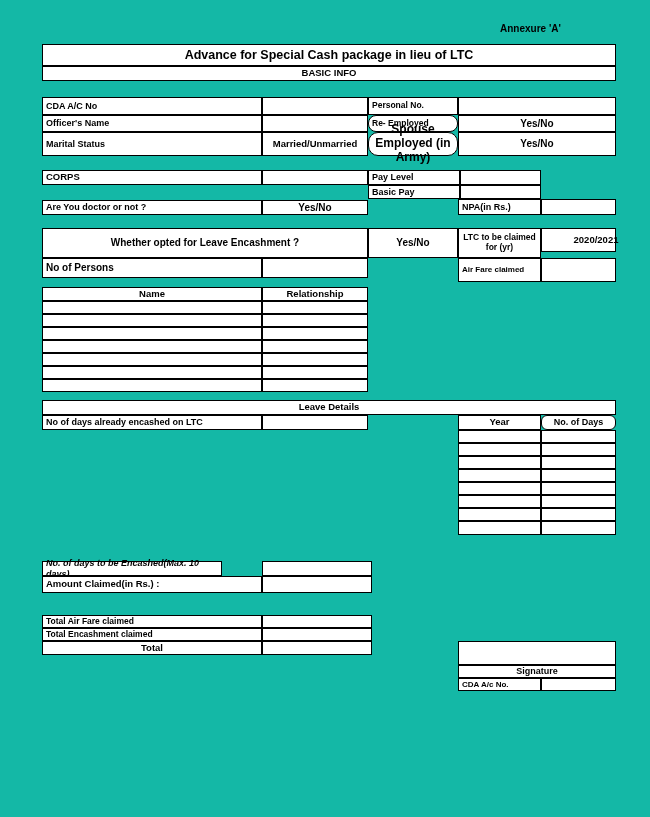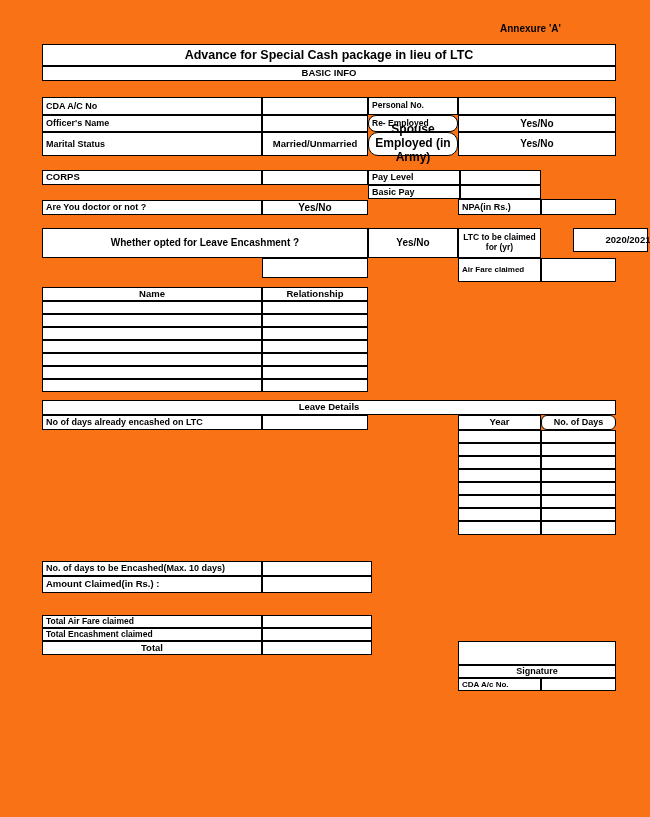--- a/index.html
+++ b/index.html
@@ -2,21 +2,21 @@
 <html><head>
 <meta charset="utf-8">
 <style>
   * { box-sizing: border-box; margin: 0; padding: 0; }
   html, body { background: #ffffff; }
   body { font-family: "Liberation Sans", sans-serif; color: #000; }
   .page {
     position: relative;
     width: 650px;
     height: 817px;
-    background: #f97316;
+    background: #14b8a6;
     overflow: hidden;
   }
   .cell {
     position: absolute;
     border: 1px solid #000;
     display: flex;
     align-items: center;
     font-weight: bold;
     font-size: 9px;
     line-height: 1.15;
@@ -70,22 +70,23 @@
   <div class="cell" style="left:460px;top:185px;width:81px;height:14px;"></div>
 
   <div class="cell" style="left:42px;top:200px;width:220px;height:15px;">Are You doctor or not ?</div>
   <div class="cell center fs10" style="left:262px;top:200px;width:106px;height:15px;">Yes/No</div>
   <div class="cell" style="left:458px;top:199px;width:83px;height:16px;">NPA(in Rs.)</div>
   <div class="cell" style="left:541px;top:199px;width:75px;height:16px;"></div>
 
   <div class="cell center fs10" style="left:42px;top:228px;width:326px;height:30px;">Whether opted for Leave Encashment ?</div>
   <div class="cell center fs10" style="left:368px;top:228px;width:90px;height:30px;">Yes/No</div>
   <div class="cell wrap fs85" style="left:458px;top:228px;width:83px;height:30px;">LTC to be claimed for (yr)</div>
-  <div class="cell center fs95" style="left:573px;top:228px;width:75px;height:24px;padding-left:36px;">2020/2021</div>
+  <div class="cell center fs95" style="left:541px;top:228px;width:75px;height:24px;padding-left:36px;">2020/2021</div>
 
+  <div class="cell fs10" style="left:42px;top:258px;width:220px;height:20px;">No of Persons</div>
   <div class="cell" style="left:262px;top:258px;width:106px;height:20px;"></div>
   <div class="cell fs8" style="left:458px;top:258px;width:83px;height:24px;">Air Fare claimed</div>
   <div class="cell" style="left:541px;top:258px;width:75px;height:24px;"></div>
 
   <div class="cell center fs95" style="left:42px;top:287px;width:220px;height:14px;">Name</div>
   <div class="cell center fs95" style="left:262px;top:287px;width:106px;height:14px;">Relationship</div>
 
   <div class="cell" style="left:42px;top:301px;width:220px;height:13px;"></div>
   <div class="cell" style="left:262px;top:301px;width:106px;height:13px;"></div>
   <div class="cell" style="left:42px;top:314px;width:220px;height:13px;"></div>
@@ -119,21 +120,21 @@
   <div class="cell" style="left:541px;top:469px;width:75px;height:13px;"></div>
   <div class="cell" style="left:458px;top:482px;width:83px;height:13px;"></div>
   <div class="cell" style="left:541px;top:482px;width:75px;height:13px;"></div>
   <div class="cell" style="left:458px;top:495px;width:83px;height:13px;"></div>
   <div class="cell" style="left:541px;top:495px;width:75px;height:13px;"></div>
   <div class="cell" style="left:458px;top:508px;width:83px;height:13px;"></div>
   <div class="cell" style="left:541px;top:508px;width:75px;height:13px;"></div>
   <div class="cell" style="left:458px;top:521px;width:83px;height:14px;"></div>
   <div class="cell" style="left:541px;top:521px;width:75px;height:14px;"></div>
 
-  <div class="cell" style="left:42px;top:561px;width:220px;height:15px;">No. of days to be Encashed(Max. 10 days)</div>
+  <div class="cell" style="left:42px;top:561px;width:180px;height:15px;font-style:italic;">No. of days to be Encashed(Max. 10 days)</div>
   <div class="cell" style="left:262px;top:561px;width:110px;height:15px;"></div>
   <div class="cell fs95" style="left:42px;top:576px;width:220px;height:17px;">Amount Claimed(in Rs.) :</div>
   <div class="cell" style="left:262px;top:576px;width:110px;height:17px;"></div>
 
   <div class="cell fs85" style="left:42px;top:615px;width:220px;height:13px;">Total Air Fare claimed</div>
   <div class="cell" style="left:262px;top:615px;width:110px;height:13px;"></div>
   <div class="cell fs85" style="left:42px;top:628px;width:220px;height:13px;">Total Encashment claimed</div>
   <div class="cell" style="left:262px;top:628px;width:110px;height:13px;"></div>
   <div class="cell center fs95" style="left:42px;top:641px;width:220px;height:14px;">Total</div>
   <div class="cell" style="left:262px;top:641px;width:110px;height:14px;"></div>

